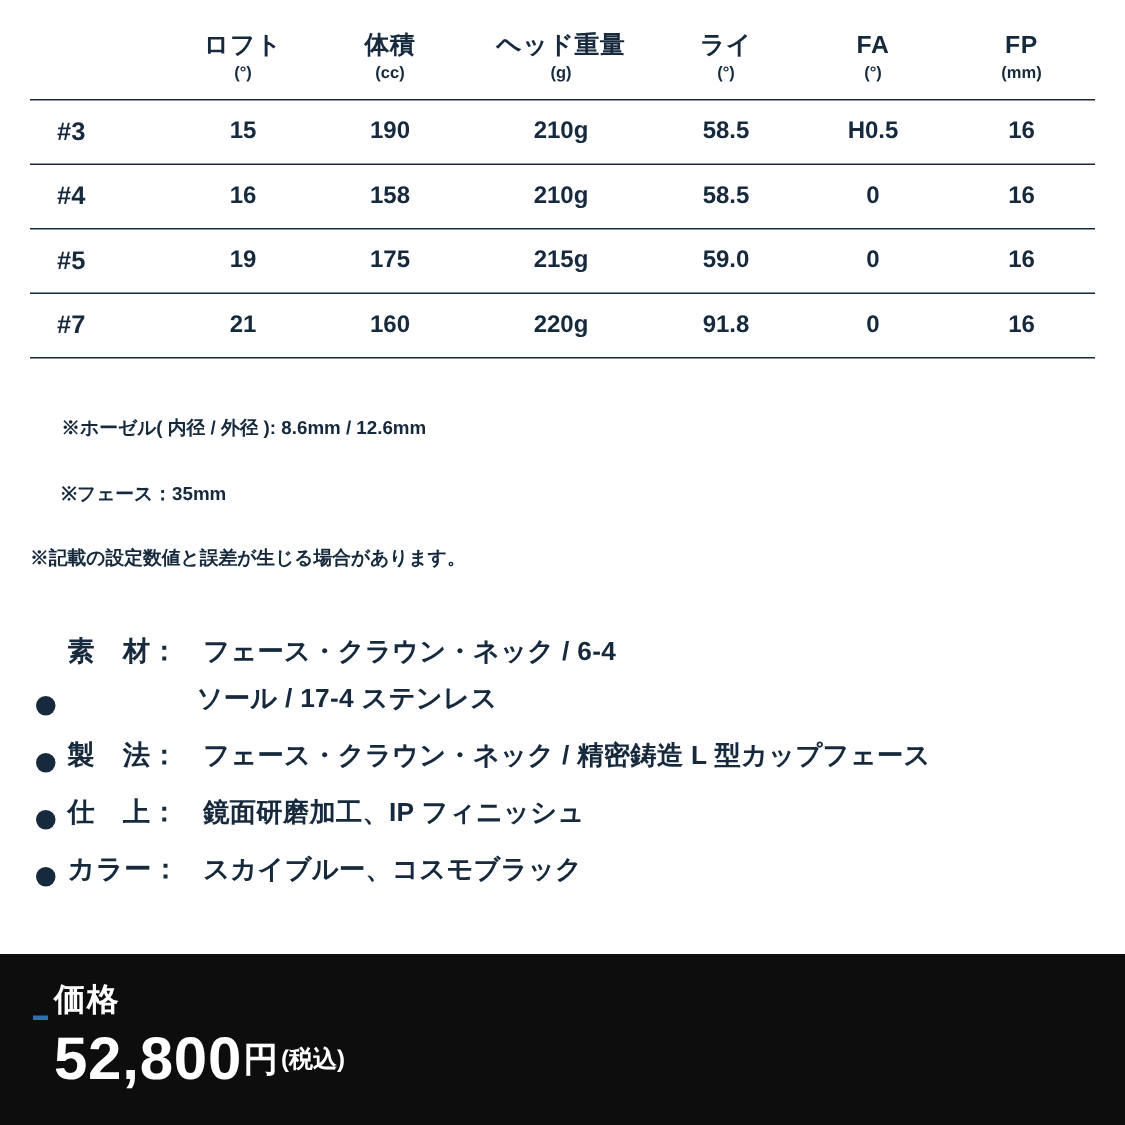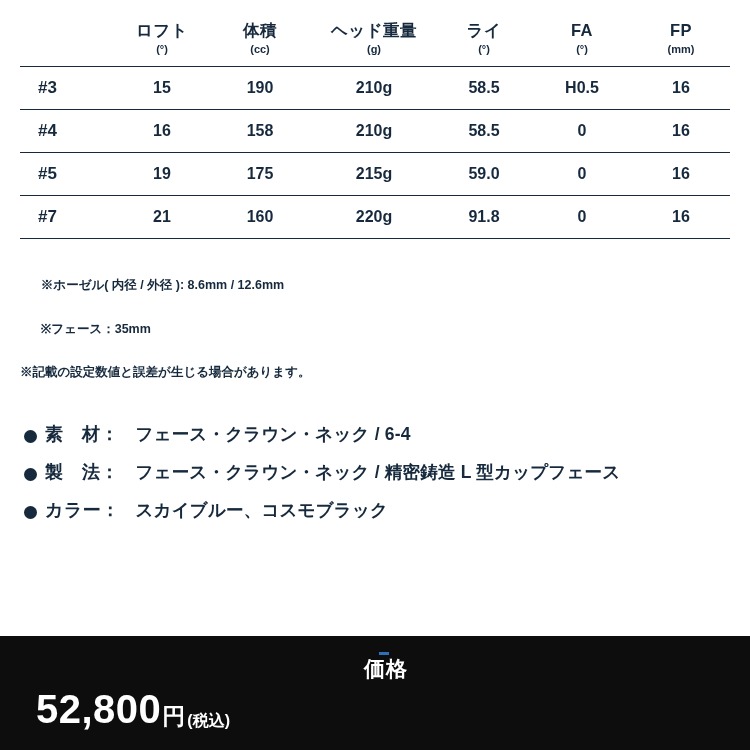--- a/index.html
+++ b/index.html
@@ -86,21 +86,21 @@
     width: 24px;
   }
 
   
   .materials {
     margin: 38px 0 0 24px;
     color: #16293d;
   }
   .mat-row {
     display: flex;
-    align-items: center;
+    align-items: flex-end;
     margin-bottom: 14px;
   }
   .bullet {
     flex: 0 0 auto;
     width: 13px;
     height: 13px;
     border-radius: 50%;
     background: #16293d;
     margin-top: 5px;
     margin-right: 8px;
@@ -139,39 +139,38 @@
     bottom: 0;
     width: 750px;
     height: 128px;
     background: #0d0d0d;
     color: #ffffff;
     box-sizing: border-box;
     padding: 16px 0 0 22px;
   }
   .price-label-row {
     display: flex;
-    align-items: center;
-    flex-direction: column;
+    align-items: flex-end;
   }
   .price-dash {
     width: 10px;
     height: 3px;
     background: #2f6fb5;
     margin-right: 4px;
   }
   .price-label {
     font-size: 21px;
     font-weight: bold;
     letter-spacing: 1px;
   }
   .price-amount-row {
     margin-top: 4px;
     padding-left: 14px;
     display: flex;
-    align-items: flex-end;
+    align-items: center;
   }
   .price-number {
     font-size: 40px;
     font-weight: bold;
     letter-spacing: 0.5px;
   }
   .price-yen {
     font-size: 23px;
     font-weight: bold;
     margin-left: 1px;
@@ -269,31 +268,39 @@
     <div class="note-line">※記載の設定数値と誤差が生じる場合があります。</div>
   </div>
 
   <div class="materials">
 
     <div class="mat-row">
       <span class="bullet"></span>
       <div class="mat-body">
         <span class="mat-label">素　材：</span>
         <span class="mat-value">フェース・クラウン・ネック / 6-4</span>
+        <span class="mat-value2">ソール / 17-4 ステンレス</span>
       </div>
     </div>
 
     <div class="mat-row">
       <span class="bullet"></span>
       <div class="mat-body">
         <span class="mat-label">製　法：</span>
         <span class="mat-value">フェース・クラウン・ネック / 精密鋳造 L 型カップフェース</span>
       </div>
     </div>
 
+    <div class="mat-row">
+      <span class="bullet"></span>
+      <div class="mat-body">
+        <span class="mat-label">仕　上：</span>
+        <span class="mat-value">鏡面研磨加工、IP フィニッシュ</span>
+      </div>
+    </div>
 
     <div class="mat-row">
       <span class="bullet"></span>
       <div class="mat-body">
         <span class="mat-label">カラー：</span>
         <span class="mat-value">スカイブルー、コスモブラック</span>
       </div>
     </div>
 
   </div>

